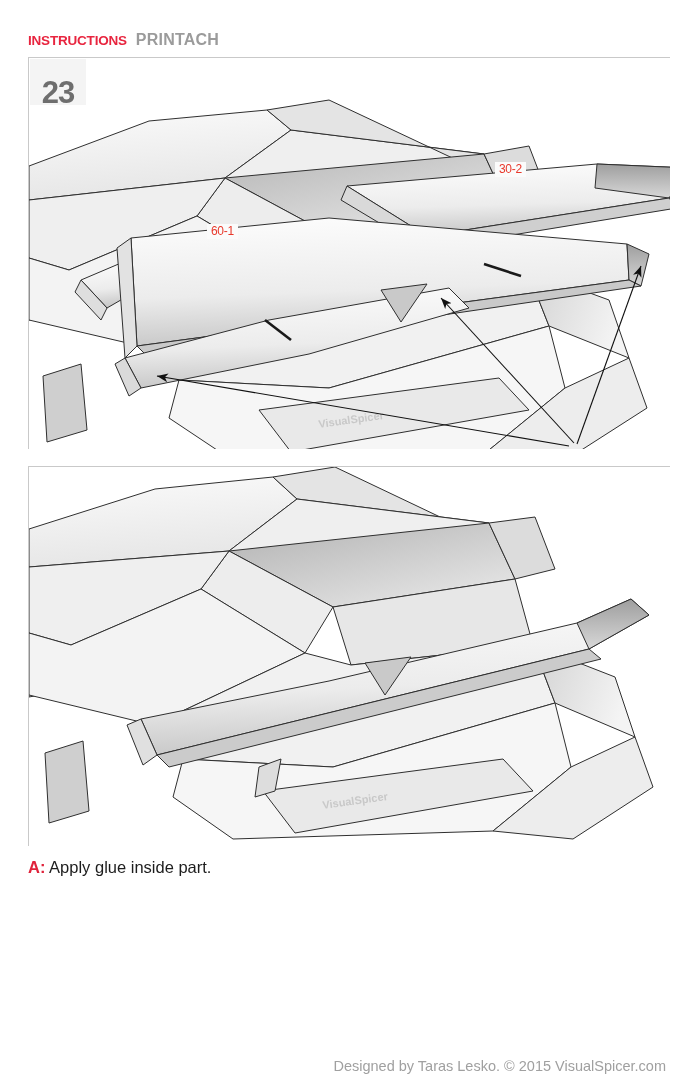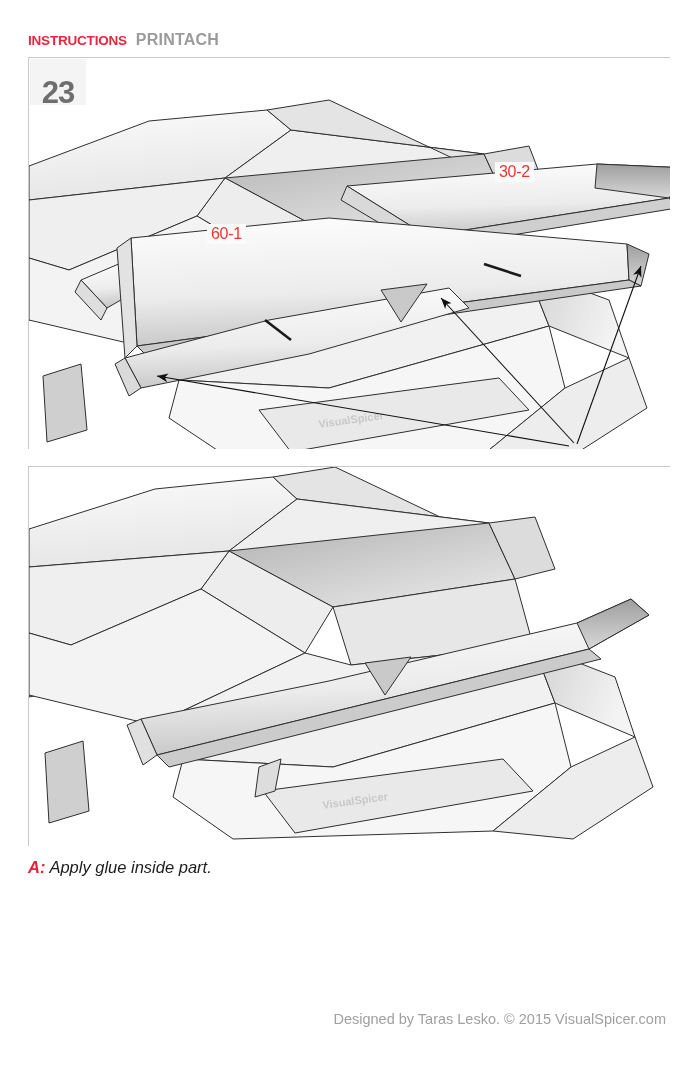--- a/index.html
+++ b/index.html
@@ -80,21 +80,21 @@
     line-height: 1;
     margin-top: 20px;
   }
 
   
   .part-label {
     position: absolute;
     z-index: 38;
     background: #fbfbfb;
     color: #e8382b;
-    font-size: 16px;
+    font-size: 12px;
     font-weight: normal;
     padding: 1px 4px;
     letter-spacing: -0.3px;
     line-height: 1.1;
     white-space: nowrap;
   }
   #label-30-1 { left: 178px; top: 166px; }
   #label-30-2 { left: 466px; top: 104px; }
 
   .glue-marker {
@@ -109,32 +109,31 @@
   #marker-a { left: 549px; top: 390px; }
 
   
   #caption {
     position: absolute;
     left: 28px;
     top: 858px;
     font-size: 16.5px;
     color: #1d1d1d;
     white-space: nowrap;
-    font-style: italic;
   }
   #caption .cap-key {
     color: #e0223b;
     font-weight: bold;
   }
 
   
   #footer {
     position: absolute;
     right: 32px;
-    top: 1011px;
+    top: 1058px;
     font-size: 14.5px;
     color: #a0a0a0;
     white-space: nowrap;
   }
 </style>
 </head>
 <body>
 
 <div id="header">
   <span class="brand-main">INSTRUCTIONS</span>

